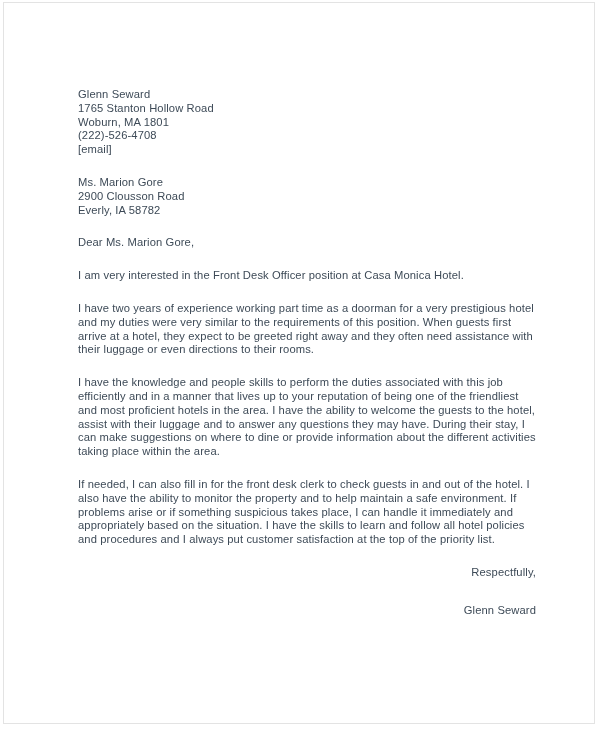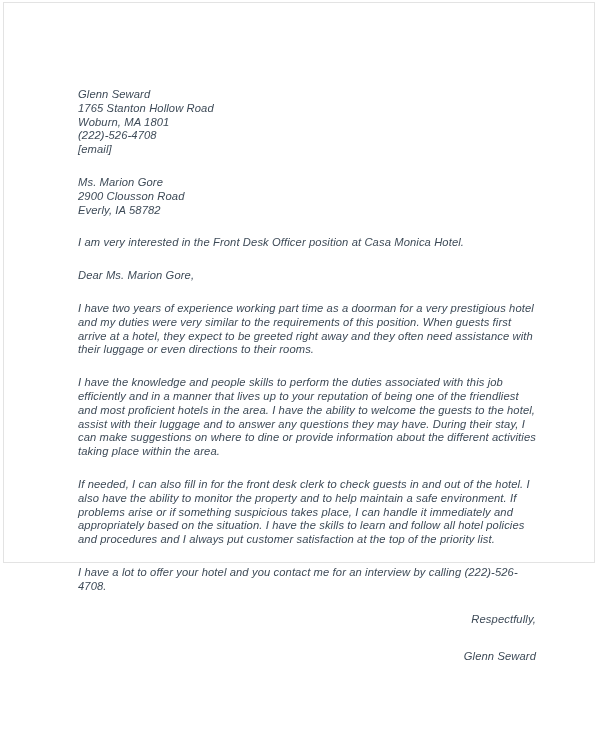--- a/index.html
+++ b/index.html
@@ -11,25 +11,24 @@
     width: 600px;
     height: 730px;
     font-family: "Liberation Sans", sans-serif;
     overflow: hidden;
   }
   .page {
     position: absolute;
     left: 3px;
     top: 2px;
     width: 592px;
-    height: 561px;
+    height: 722px;
     background: #ffffff;
     border: 1px solid #e3e3e3;
     box-sizing: border-box;
-    font-style: italic;
   }
   .doc-body {
     position: absolute;
     left: 74px;
     top: 85px;
     width: 458px;
   }
   .line,
   .para {
     color: #3d4a57;
@@ -70,29 +69,28 @@
       <div class="line">(222)-526-4708</div>
       <div class="line">[email]</div>
     </div>
 
     <div class="block">
       <div class="line">Ms. Marion Gore</div>
       <div class="line">2900 Clousson Road</div>
       <div class="line">Everly, IA 58782</div>
     </div>
 
+    <p class="para">Dear Ms. Marion Gore,</p>
+
     <p class="para">I am very interested in the Front Desk Officer position at Casa Monica Hotel.</p>
-
-    <p class="para">Dear Ms. Marion Gore,</p>
 
     <p class="para">I have two years of experience working part time as a doorman for a very prestigious hotel and my duties were very similar to the requirements of this position. When guests first arrive at a hotel, they expect to be greeted right away and they often need assistance with their luggage or even directions to their rooms.</p>
 
     <p class="para">I have the knowledge and people skills to perform the duties associated with this job efficiently and in a manner that lives up to your reputation of being one of the friendliest and most proficient hotels in the area. I have the ability to welcome the guests to the hotel, assist with their luggage and to answer any questions they may have. During their stay, I can make suggestions on where to dine or provide information about the different activities taking place within the area.</p>
 
     <p class="para">If needed, I can also fill in for the front desk clerk to check guests in and out of the hotel. I also have the ability to monitor the property and to help maintain a safe environment. If problems arise or if something suspicious takes place, I can handle it immediately and appropriately based on the situation. I have the skills to learn and follow all hotel policies and procedures and I always put customer satisfaction at the top of the priority list.</p>
 
-    <p class="para">I have a lot to offer your hotel and you contact me for an interview by calling (222)-526-4708.</p>
 
     <div class="line signoff-line">Respectfully,</div>
     <div class="line signoff-line">Glenn Seward</div>
 
   </div>
 </div>
 
 </body></html>

